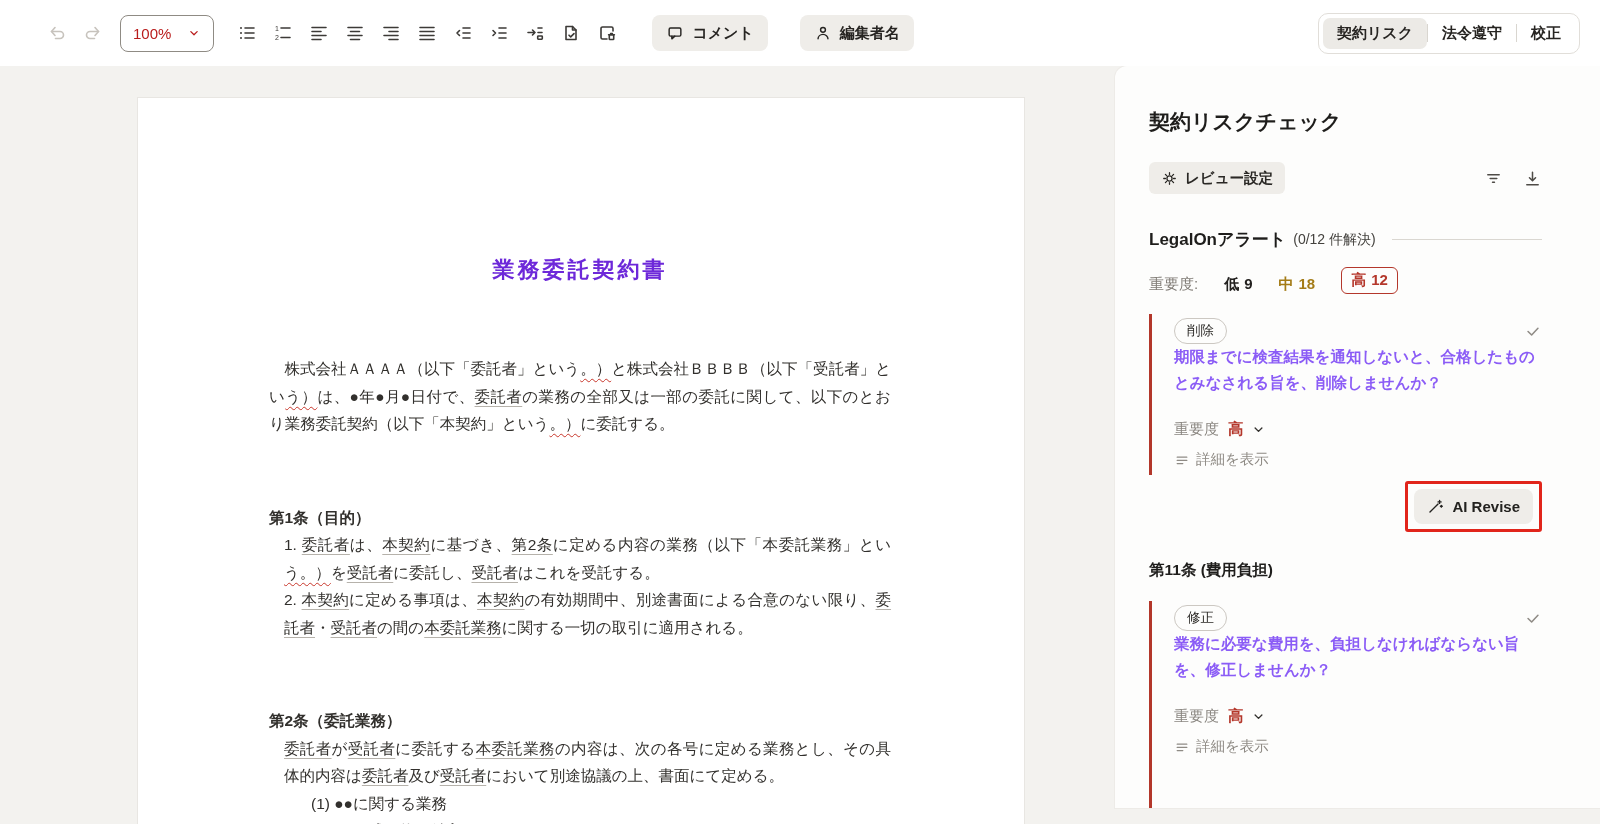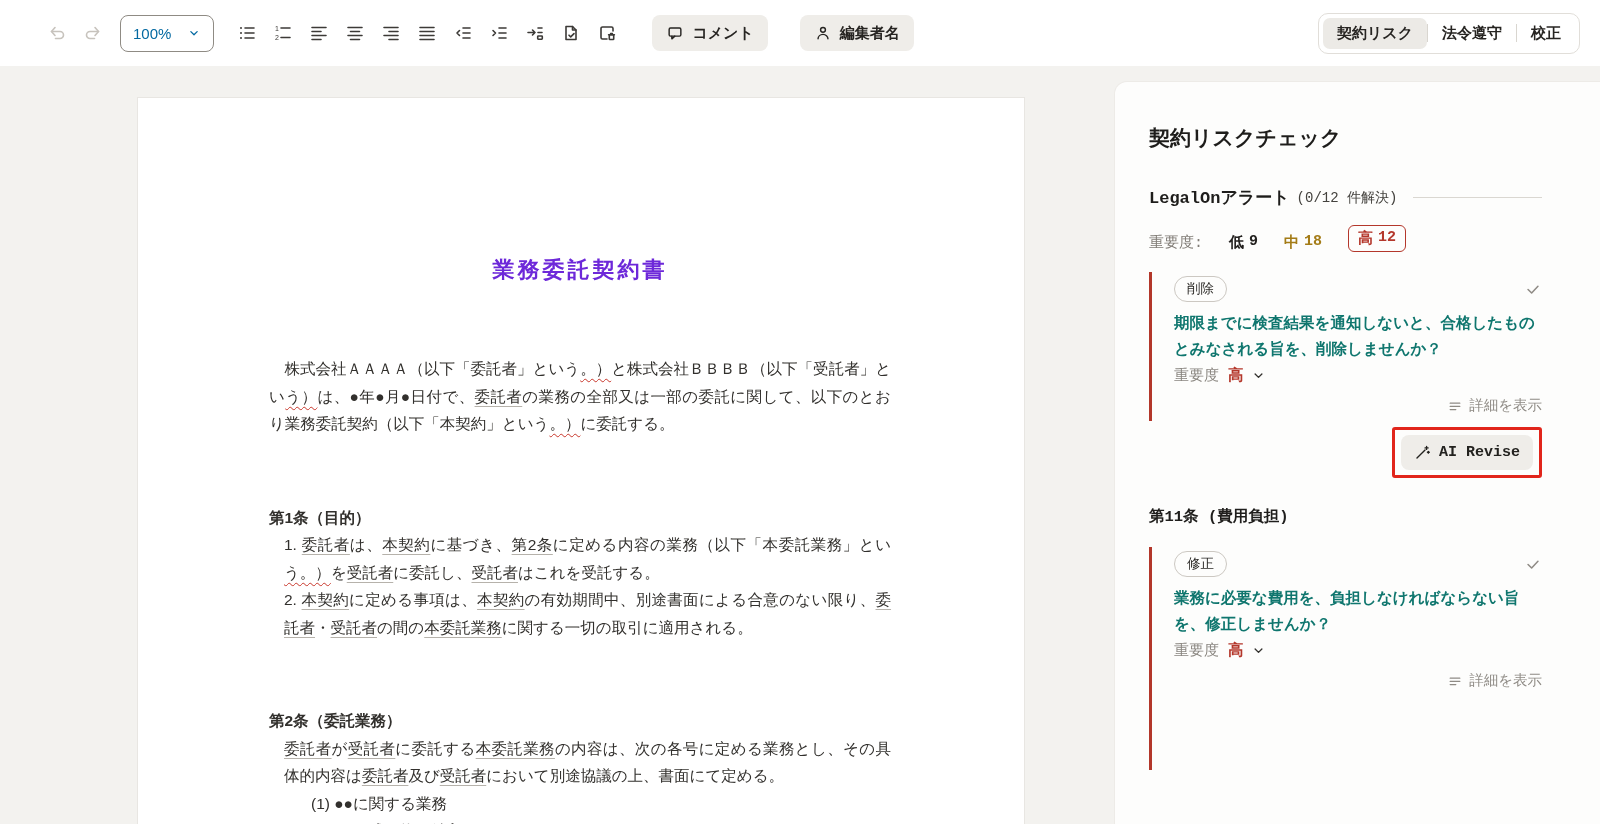--- a/index.html
+++ b/index.html
@@ -4,21 +4,21 @@
 <style>
   * { box-sizing: border-box; margin: 0; padding: 0; }
   html,body { width:1600px; height:824px; overflow:hidden; }
   body { font-family:"Liberation Sans","DejaVu Sans",sans-serif; background:#f3f2ef; color:#2a2825; }
 
   
   .toolbar { height:66px; background:#fff; display:flex; align-items:center; padding:0 20px 0 40px; }
   .tb-left { display:flex; align-items:center; gap:2px; }
   .icon-btn { width:34px; height:34px; border-radius:6px; display:flex; align-items:center; justify-content:center; color:#3c3a37; cursor:pointer; background:none; border:none; }
   .icon-btn.disabled { color:#c7c3bd; }
-  .zoom-select { border:1.5px solid #8f8b84; border-radius:8px; height:37px; min-width:90px; padding:0 12px; display:flex; align-items:center; gap:16px; font-size:15px; color:#0369a1; margin:0 14px 0 8px; cursor:pointer; background:#fff; }
+  .zoom-select { border:1.5px solid #8f8b84; border-radius:8px; height:37px; min-width:90px; padding:0 12px; display:flex; align-items:center; gap:16px; font-size:15px; color:#b91c1c; margin:0 14px 0 8px; cursor:pointer; background:#fff; }
   .pill-btn { background:#efede9; border:none; border-radius:8px; height:36px; padding:0 14px; display:flex; align-items:center; gap:8px; font-size:15px; font-weight:600; color:#272522; cursor:pointer; font-family:inherit; }
   .pill-btn.cm { margin-left:26px; }
   .pill-btn.ed { margin-left:30px; }
   .tb-spacer { flex:1; }
   .mode-tabs { border:1px solid #e1ded9; border-radius:10px; padding:4px; display:flex; align-items:center; background:#fff; }
   .mode-tab { padding:6px 14px; font-size:15px; font-weight:600; color:#272522; border-radius:7px; cursor:pointer; white-space:nowrap; }
   .mode-tab.active { background:#eceae6; }
   .tab-sep { width:1px; height:18px; background:#d9d6d0; }
 
   
@@ -28,21 +28,21 @@
   .doc-title { font-size:22px; font-weight:700; text-align:center; letter-spacing:3px; color:#6d28d9;margin-top:23px; }
   .doc-body { margin-top:0; font-size:15.5px; line-height:27.5px; color:#32302d; text-align:justify; }
   .blk.opening { margin-top:70px; }
   .blk.clause-heading { font-weight:700; margin-top:66px; }
   .blk.clause-item, .blk.clause-text { padding-left:15px; }
   .blk.sub-item { padding-left:42px; text-align:left; }
   .term { text-decoration:underline; text-decoration-color:#b6b2ab; text-decoration-thickness:1px; text-underline-offset:4px; }
   .sq { text-decoration:underline wavy #c8372b; text-decoration-thickness:1px; text-underline-offset:4px; }
 
   
-  .sidebar { position:absolute; top:16px; right:0; width:485px; height:742px; background:#fdfdfc; border-radius:12px 0 0 0; box-shadow:0 0 0 1px #edebe7; padding:42px 58px 0 34px; overflow:hidden;font-family:Liberation Mono, monospace; }
+  .sidebar { position:absolute; top:0; right:0; width:485px; height:742px; background:#fdfdfc; border-radius:12px 0 0 0; box-shadow:0 0 0 1px #edebe7; padding:42px 58px 0 34px; overflow:hidden; }
   .sb-title { font-size:21px; font-weight:700; color:#1e1d1b; }
   .review-row { margin-top:26px; display:flex; align-items:center; }
   .review-btn { background:#efede9; border:none; border-radius:6px; height:32px; padding:0 12px; display:flex; align-items:center; gap:7px; font-size:14.5px; font-weight:600; color:#2a2825; cursor:pointer; font-family:inherit; }
   .sb-iconbtn { background:none; border:none; color:#4e4b46; cursor:pointer; display:flex; align-items:center; }
   .sb-iconbtn + .sb-iconbtn { margin-left:20px; }
   .alerts-row { margin-top:34px; display:flex; align-items:center; gap:7px;justify-content:center; }
   .alerts-title { font-size:17px; font-weight:700; color:#1e1d1b; white-space:nowrap; }
   .alerts-progress { font-size:14px; color:#44423e; white-space:nowrap; }
   .alerts-rule { flex:1; height:1px; background:#dad7d1; margin-left:9px; }
   .sev-row { margin-top:16px; display:flex; align-items:flex-end; gap:26px; font-size:15px; }
@@ -51,27 +51,27 @@
   .sev-chip.low { color:#23211f; }
   .sev-chip.medium { color:#a47c17; }
   .sev-chip.high { color:#b4372b; border:1.5px solid #b4372b; border-radius:6px; padding:3px 9px; }
   .clause-label { margin-top:36px; font-size:15.5px; font-weight:700; color:#1f1e1c; }
   .alert-card { margin-top:20px; border-left:3px solid #b3372a; padding:4px 0 6px 22px; }
   .alert-card.tall { padding-bottom:80px; }
   .badge-row { display:flex; align-items:center; }
   .alert-badge { border:1px solid #ccc8c2; border-radius:999px; padding:3px 12px; font-size:13.5px; color:#2a2825; background:#fdfdfc; }
   .badge-row .spacer { flex:1; }
   .resolve-check { background:none; border:none; color:#8f8b85; cursor:pointer; display:flex; }
-  .alert-msg { margin-top:9px; font-size:15.5px; font-weight:700; line-height:26px; color:#0f766e; }
-  .sev-line { margin-top:2px; display:flex; align-items:center; gap:9px; }
+  .alert-msg { margin-top:0; font-size:15.5px; font-weight:700; line-height:26px; color:#8b5cf6; }
+  .sev-line { margin-top:23px; display:flex; align-items:center; gap:9px; }
   .sev-line .lbl { color:#8a8680; font-size:15px; }
   .sev-value-btn { background:none; border:none; display:flex; align-items:center; gap:7px; cursor:pointer; font-family:inherit; }
   .sev-value-btn .val { color:#b4372b; font-weight:700; font-size:15.5px; }
   .sev-value-btn .chev { color:#35332f; display:flex; }
-  .details-row { margin-top:10px; display:flex; justify-content:flex-end; }
+  .details-row { margin-top:10px; display:flex; }
   .details-btn { background:none; border:none; color:#8f8b85; font-size:14.5px; display:flex; align-items:center; gap:6px; cursor:pointer; font-family:inherit; }
   .ai-wrap { margin-top:6px; display:flex; justify-content:flex-end; }
   .ai-highlight { border:3px solid #e1251b; border-radius:3px; padding:5px 6px; }
   .ai-btn { background:#efede9; border:none; border-radius:8px; height:35px; padding:0 13px; display:flex; align-items:center; gap:8px; font-size:15px; font-weight:700; color:#23221f; cursor:pointer; font-family:inherit; }
   .clause-label.second { margin-top:28px; }
 
   svg { display:block; }
 </style>
 </head>
 <body>
@@ -233,20 +233,46 @@
         <div class="blk clause-heading"><span>第2条（委託業務）</span></div>
         <div class="blk clause-text"><span class="term">委託者</span><span>が</span><span class="term">受託者</span><span>に委託する</span><span class="term">本委託業務</span><span>の内容は、次の各号に定める業務とし、その具体的内容は</span><span class="term">委託者</span><span>及び</span><span class="term">受託者</span><span>において別途協議の上、書面にて定める。</span></div>
         <div class="blk sub-item"><span>(1) ●●に関する業務</span></div>
         <div class="blk sub-item"><span>(2) ●●の成果物の納入</span></div>
       </div>
   </div>
 
   <div class="sidebar">
     <div class="sb-title">契約リスクチェック</div>
 
+    <div class="review-row">
+      <button class="review-btn">
+        <span>
+            <svg width="17" height="17" viewBox="0 0 20 20" fill="none" stroke="currentColor" stroke-width="1.5" stroke-linecap="round">
+              <circle cx="10" cy="10" r="3"></circle>
+              <path d="M10 3.2v2M10 14.8v2M3.2 10h2M14.8 10h2M5.2 5.2l1.4 1.4M13.4 13.4l1.4 1.4M14.8 5.2l-1.4 1.4M6.6 13.4l-1.4 1.4"></path>
+            </svg>
+          </span>
+        <span>レビュー設定</span>
+      </button>
+      <div class="tb-spacer"></div>
+      <button class="sb-iconbtn">
+          <span>
+            <svg width="19" height="19" viewBox="0 0 20 20" fill="none" stroke="currentColor" stroke-width="1.6" stroke-linecap="round">
+              <path d="M4 6h12M6.5 10h7M9 14h2"></path>
+            </svg>
+          </span>
+        </button>
+      <button class="sb-iconbtn">
+          <span>
+            <svg width="19" height="19" viewBox="0 0 20 20" fill="none" stroke="currentColor" stroke-width="1.6" stroke-linecap="round" stroke-linejoin="round">
+              <path d="M10 3.5v8.5M6.8 9.2 10 12.4l3.2-3.2M4 16.5h12"></path>
+            </svg>
+          </span>
+        </button>
+    </div>
 
     <div class="alerts-row">
       <span class="alerts-title">LegalOnアラート</span>
       <span class="alerts-progress">(0/12 件解決)</span>
       <span class="alerts-rule"></span>
     </div>
 
     <div class="sev-row">
       <span class="sev-label">重要度:</span>
       <button class="sev-chip low">

